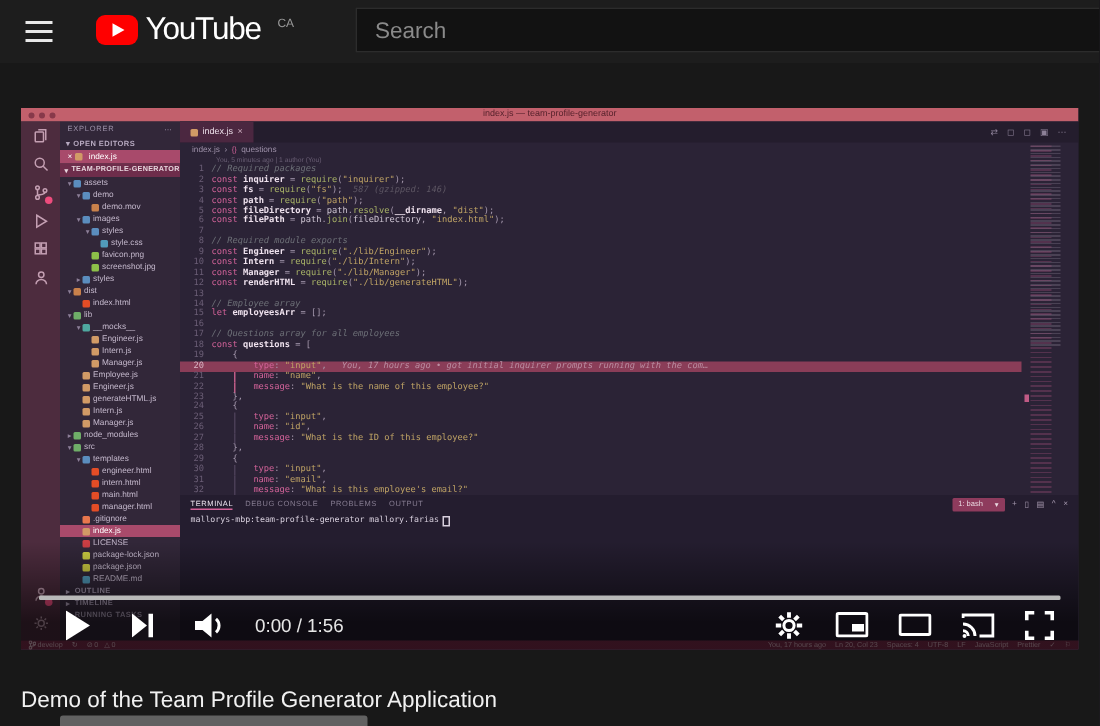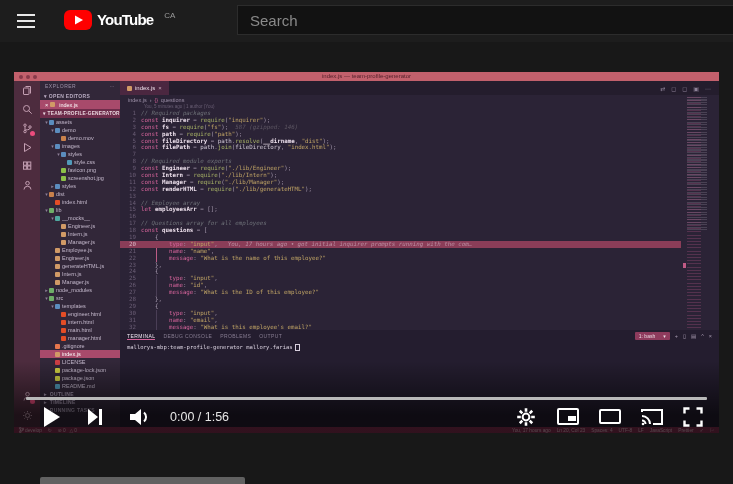--- a/index.html
+++ b/index.html
@@ -3,21 +3,21 @@
 <meta charset="utf-8">
 <style>
   html,body{margin:0;padding:0;background:#181818;}
   .page{position:relative;width:733px;height:484px;background:#181818;overflow:hidden;
         font-family:"Liberation Sans",sans-serif;}
   
   .yt-header{position:absolute;left:0;top:0;right:0;height:42px;background:#1d1d1d;}
   .hamburger{position:absolute;left:17px;top:14px;width:18px;height:14px;cursor:pointer;}
   .hamburger i{display:block;height:2px;background:#e8e8e8;margin-bottom:4px;}
   .logo{position:absolute;left:64px;top:10px;display:flex;align-items:flex-start;cursor:pointer;}
-  .logo-text{color:#fff;font-weight:bold;font-size:15px;letter-spacing:-0.8px;margin-left:5px;line-height:20px;}
+  .logo-text{color:#fff;font-weight:normal;font-size:21px;letter-spacing:-0.8px;margin-left:5px;line-height:20px;}
   .country{color:#9b9b9b;font-size:8px;margin-left:11px;margin-top:1px;}
   .search{position:absolute;left:237px;top:5px;width:512px;height:28px;background:#121212;
           border:1px solid #2c2c2c;color:#c9c9c9;font-size:15px;padding:0 0 0 12px;outline:none;
           font-family:"Liberation Sans",sans-serif;}
   .search::placeholder{color:#8a8a8a;}
   
   .player{position:absolute;left:14px;top:72px;width:705px;height:361px;background:#2b2336;overflow:hidden;cursor:pointer;}
   
   .vsc{position:absolute;inset:0;font-family:"Liberation Sans",sans-serif;}
   .vsc-titlebar{position:absolute;left:0;top:0;right:0;height:9px;background:#c2606c;}
@@ -578,14 +578,15 @@
         </span>
         <span class="ctl">
           <svg width="20" height="20" fill="none" stroke="#ffffff" stroke-width="2.4">
               <path d="M1.5 6.5 V1.5 H6.5 M13.5 1.5 H18.5 V6.5 M18.5 13.5 V18.5 H13.5 M6.5 18.5 H1.5 V13.5"></path>
             </svg>
         </span>
       </span>
     </div>
   </div>
 
+  <h1 class="vid-title">Demo of the Team Profile Generator Application</h1>
   <div class="skeleton"></div>
 </div>
 
 </body></html>

